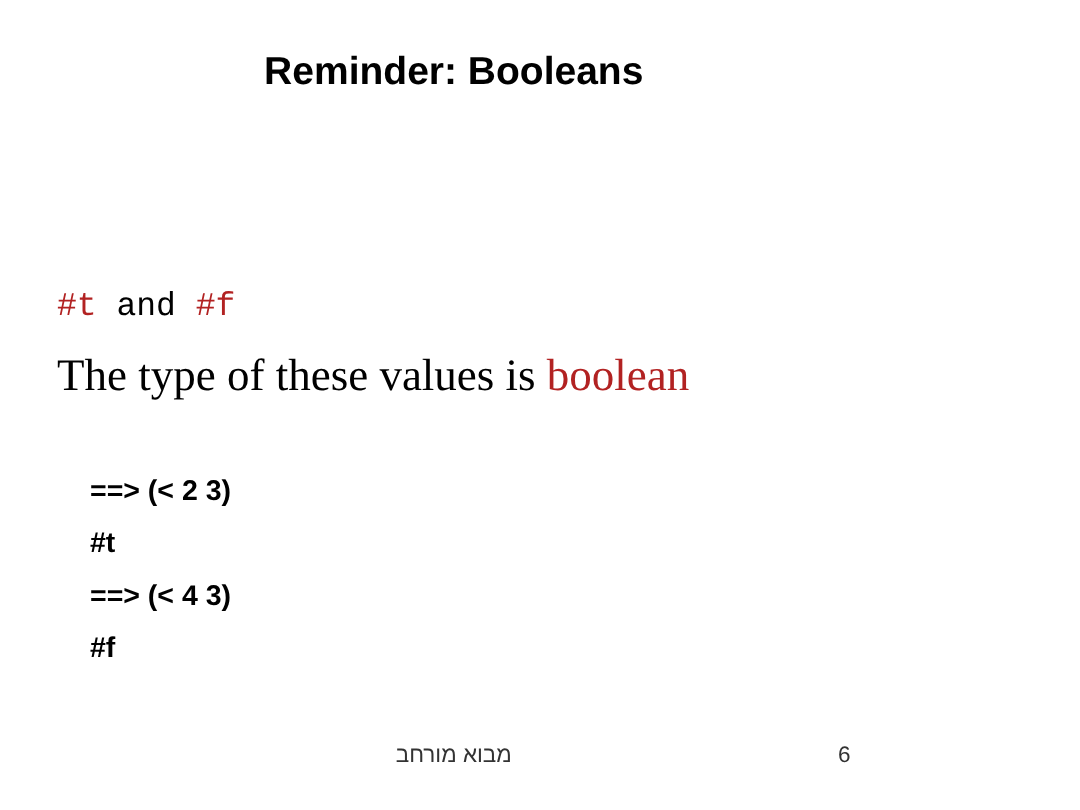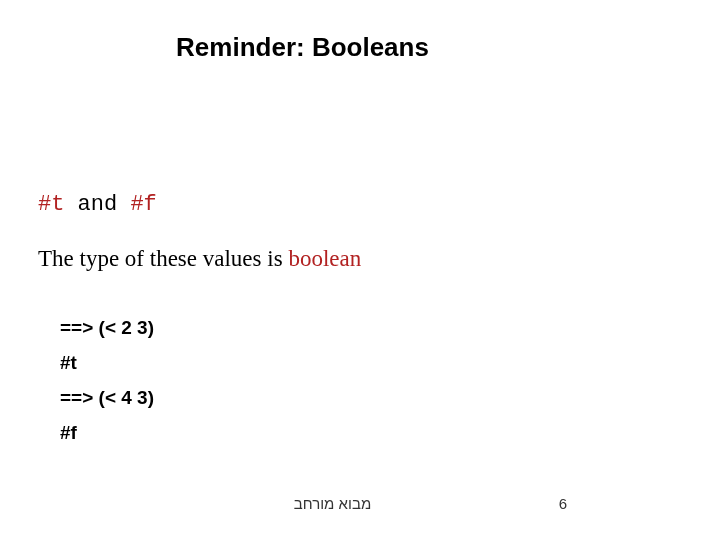--- a/index.html
+++ b/index.html
@@ -38,23 +38,23 @@
   .line2 {
     position: absolute;
     top: 180px;
     left: 38px;
     font-family: Liberation Mono, monospace;
     font-size: 22px;
   }
   .line2 .red { color: #b22222; }
   .line3 {
     position: absolute;
-    top: 234px;
+    top: 222px;
     left: 38px;
-    font-size: 23px;
+    font-size: 30px;
   }
   .line3 .red { color: #b22222; }
   .code {
     position: absolute;
     left: 60px;
     font-family: Arial, Helvetica, sans-serif;
     font-weight: bold;
     font-size: 19px;
   }
   .c1 { top: 305px; text-align: center; }
@@ -64,21 +64,20 @@
   .footer-center {
     position: absolute;
     bottom: 40px;
     left: 0;
     width: 100%;
     text-align: center;
     font-family: Arial, Helvetica, sans-serif;
     font-size: 15px;
     color: #333;
     direction: rtl;
-    padding-left: 30px;
   }
   .page-num {
     position: absolute;
     bottom: 40px;
     right: 38px;
     font-family: Arial, Helvetica, sans-serif;
     font-size: 15px;
     color: #333;
   }
 </style>

